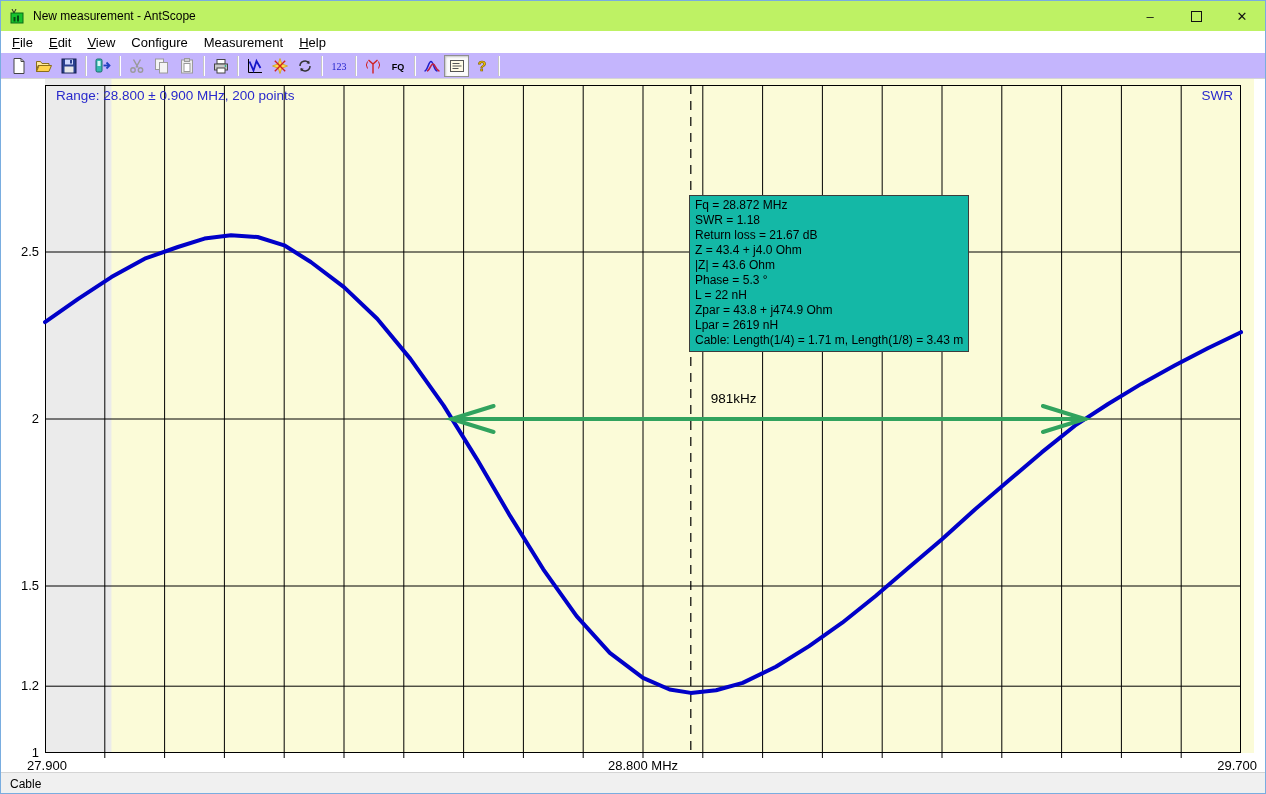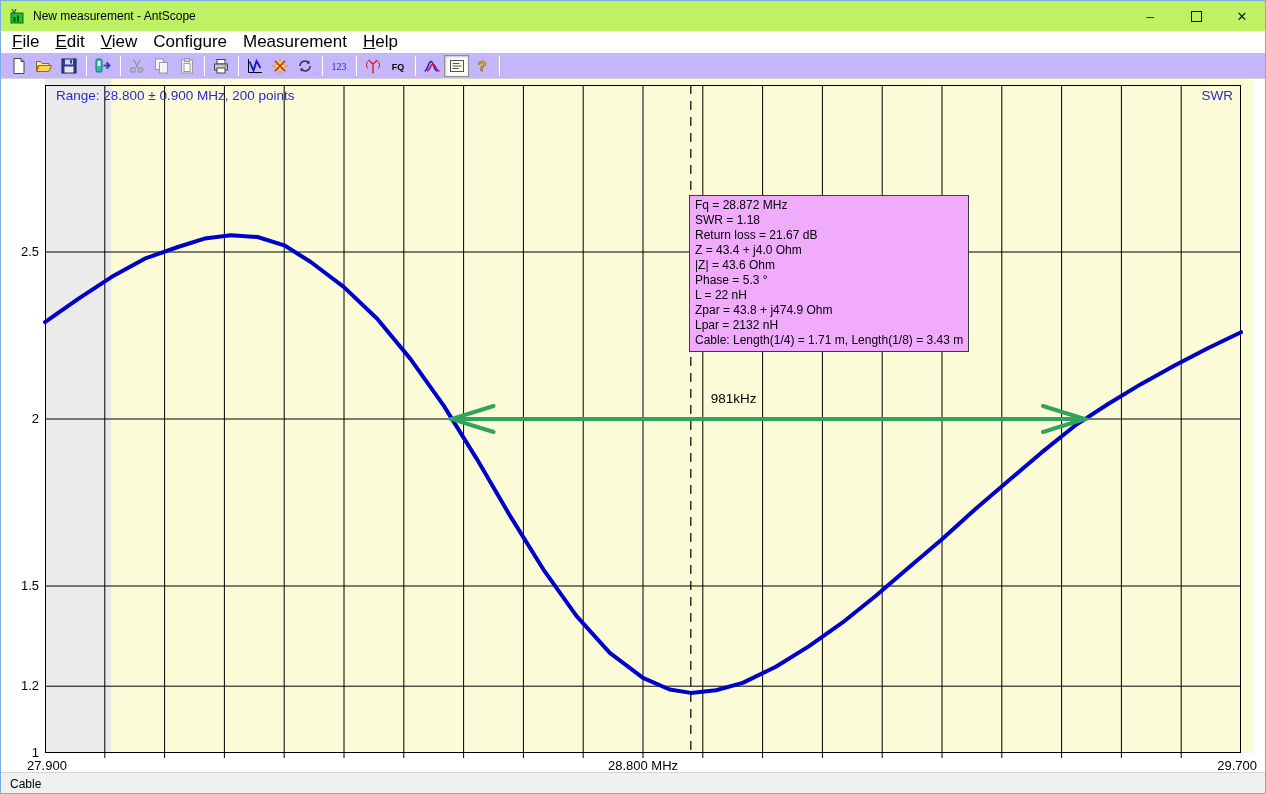--- a/index.html
+++ b/index.html
@@ -8,35 +8,35 @@
   
   .titlebar{height:30px;flex:0 0 30px;display:flex;align-items:center;background:#bef264;}
   .app-icon{margin:0 7px 0 9px;flex:0 0 auto;display:flex;}
   .title-text{font-size:12px;color:#000;}
   .win-controls{margin-left:auto;display:flex;height:100%;}
   .win-btn{width:46px;height:100%;display:flex;align-items:center;justify-content:center;
            font-size:13px;color:#111;}
   .max-glyph{width:9px;height:9px;border:1px solid #111;display:inline-block;}
   
   .menubar{height:22px;flex:0 0 22px;display:flex;align-items:center;background:#fff;
-           padding-left:3px;font-size:17px;color:#000;}
+           padding-left:3px;font-size:13px;color:#000;}
   .menu-item{padding:2px 8px;}
   .menu-item u{text-decoration:underline;}
   
   .toolbar{height:26px;flex:0 0 26px;background:#c4b5fd;display:flex;align-items:center;
            padding-left:5px;border-bottom:1px solid #d5d5d5;box-sizing:border-box;}
   .tb-btn{width:25px;height:22px;display:flex;align-items:center;justify-content:center;
           border:1px solid transparent;box-sizing:border-box;}
   .tb-btn.pressed{border:1px solid #8f8f8f;background:#fbfbfb;
                   box-shadow:inset 1px 1px 2px rgba(0,0,0,0.22);}
   .tb-sep{width:1px;height:20px;background:#c6c6c6;margin:0 4px;box-shadow:1px 0 0 #ffffff;flex:0 0 1px;}
   
   .chart-area{position:relative;height:693px;flex:0 0 693px;background:#fff;}
   .chart-area svg{position:absolute;left:0;top:0;}
-  .info-box{position:absolute;left:688px;top:116px;background:#f0abfc;border:1px solid #3c3c3c;
+  .info-box{position:absolute;left:688px;top:116px;background:#14b8a6;border:1px solid #3c3c3c;
             padding:2px 5px 3px 5px;font-size:12px;line-height:15px;color:#000;white-space:nowrap;}
   
   .statusbar{height:23px;flex:0 0 23px;background:#f0f0f0;border-top:1px solid #d4d4d4;
              display:flex;align-items:center;padding-left:9px;font-size:12px;color:#000;box-sizing:border-box;}
 </style>
 </head>
 <body>
 
 <div class="window">
 
@@ -283,21 +283,21 @@
       </div>
     <div class="info-box" id="info-box">
         <div>Fq = 28.872 MHz</div>
         <div>SWR = 1.18</div>
         <div>Return loss = 21.67 dB</div>
         <div>Z = 43.4 + j4.0 Ohm</div>
         <div>|Z| = 43.6 Ohm</div>
         <div>Phase = 5.3 °</div>
         <div>L = 22 nH</div>
         <div>Zpar = 43.8 + j474.9 Ohm</div>
-        <div>Lpar = 2132 nH</div>
+        <div>Lpar = 2619 nH</div>
         <div>Cable: Length(1/4) = 1.71 m, Length(1/8) = 3.43 m</div>
       </div>
   </div>
 
   <div class="statusbar">
     <span>Cable</span>
   </div>
 
 </div>
 

